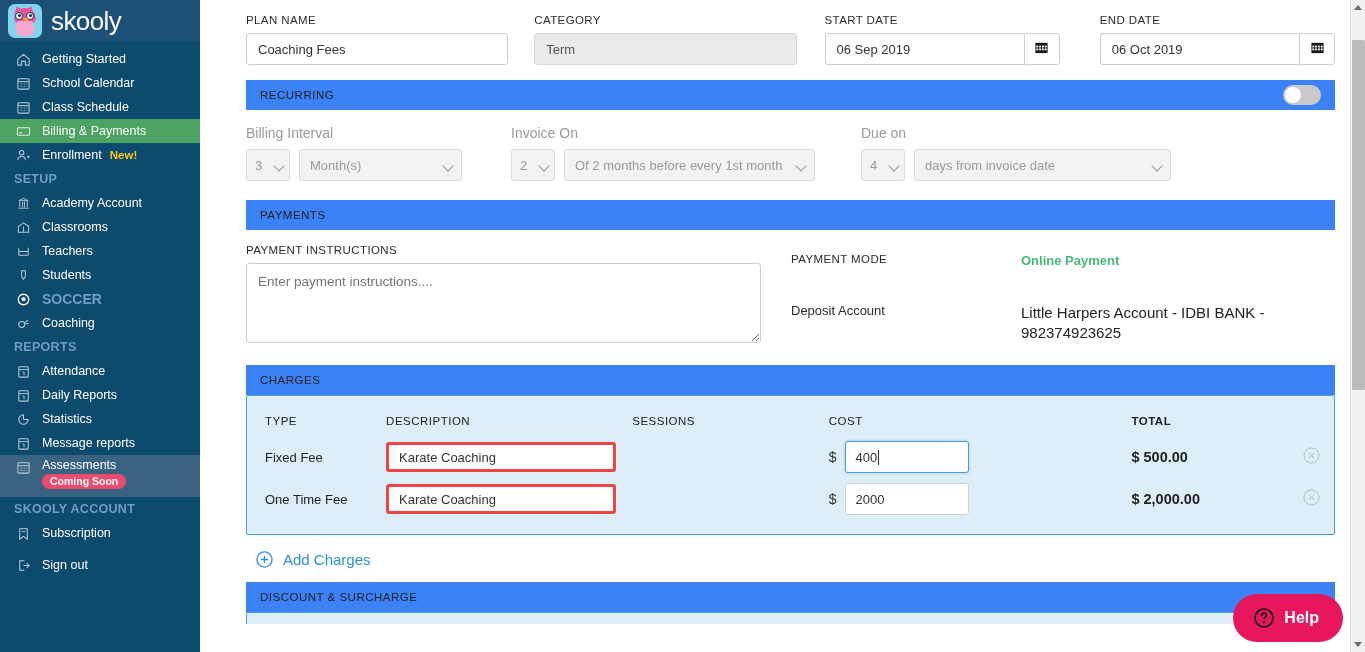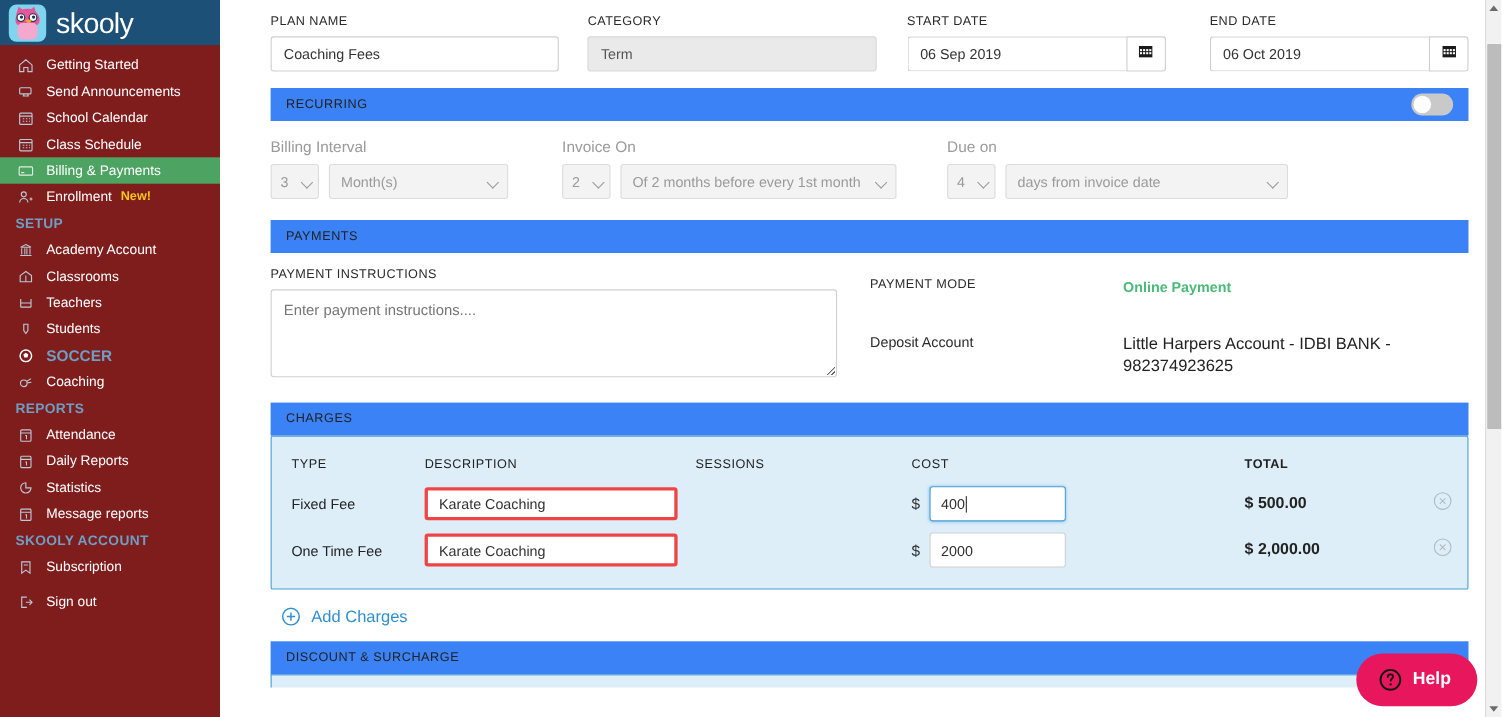--- a/index.html
+++ b/index.html
@@ -8,21 +8,21 @@
     width: 1365px; height: 652px;
     overflow: hidden;
     font-family: "Liberation Sans", sans-serif;
     background: #ffffff;
   }
   .app { display: flex; width: 1365px; height: 652px; position: relative; }
 
   
   .sidebar {
     width: 200px; height: 652px;
-    background: #7f1d1d;
+    background: #0c4a6e;
     flex: 0 0 200px;
     overflow: hidden;
     position: relative;
   }
   .logo-bar {
     height: 41px;
     background: #1d5076;
     display: flex; align-items: center;
     padding-left: 8px;
   }
@@ -389,29 +389,20 @@
 
       <div class="nav-item">
         <span class="nav-icon">
           <svg width="15" height="15" viewBox="0 0 16 16">
               <path d="M2 7.5L8 2.5l6 5V14H10v-4H6v4H2z" fill="none" stroke="currentColor" stroke-width="1.1"></path>
             </svg>
         </span>
         <span class="nav-label">Getting Started</span>
       </div>
 
-      <div class="nav-item">
-        <span class="nav-icon">
-          <svg width="15" height="15" viewBox="0 0 16 16">
-              <rect x="2" y="4" width="11" height="6" rx="1" fill="none" stroke="currentColor" stroke-width="1.1"></rect>
-              <path d="M6 10v2M10 10v2M5 12h6" stroke="currentColor" stroke-width="1.1" fill="none"></path>
-            </svg>
-        </span>
-        <span class="nav-label">Send Announcements</span>
-      </div>
 
       <div class="nav-item">
         <span class="nav-icon">
           <svg width="15" height="15" viewBox="0 0 16 16">
               <rect x="2" y="3" width="12" height="11" rx="1" fill="none" stroke="currentColor" stroke-width="1.1"></rect>
               <path d="M2 6h12" stroke="currentColor" stroke-width="1.1"></path>
               <path d="M5 8.5h1.5M8 8.5h1.5M11 8.5h1M5 11h1.5M8 11h1.5M11 11h1" stroke="currentColor" stroke-width="1"></path>
             </svg>
         </span>
         <span class="nav-label">School Calendar</span>
@@ -547,20 +538,31 @@
         <span class="nav-icon">
           <svg width="15" height="15" viewBox="0 0 16 16">
               <rect x="3" y="3" width="10" height="11" rx="1" fill="none" stroke="currentColor" stroke-width="1.1"></rect>
               <path d="M3 6h10" stroke="currentColor" stroke-width="1"></path>
               <path d="M7.4 8.5h1.2v3.5" stroke="currentColor" stroke-width="1" fill="none"></path>
             </svg>
         </span>
         <span class="nav-label">Message reports</span>
       </div>
 
+      <div class="nav-item active-blue tall">
+        <span class="nav-icon">
+          <svg width="15" height="15" viewBox="0 0 16 16">
+              <rect x="2" y="3" width="12" height="11" rx="1" fill="none" stroke="currentColor" stroke-width="1.1"></rect>
+              <path d="M2 6h12" stroke="currentColor" stroke-width="1"></path>
+              <path d="M5 8.5h1.5M8 8.5h1.5M11 8.5h1M5 11h1.5M8 11h1.5M11 11h1" stroke="currentColor" stroke-width="1"></path>
+            </svg>
+        </span>
+        <span class="nav-label">Assessments</span>
+        <span class="badge-soon">Coming Soon</span>
+      </div>
 
       <div class="nav-section">SKOOLY ACCOUNT</div>
 
       <div class="nav-item">
         <span class="nav-icon">
           <svg width="15" height="15" viewBox="0 0 16 16">
               <path d="M4 3h8v11l-4-3-4 3z" fill="none" stroke="currentColor" stroke-width="1.1"></path>
               <path d="M6 6h4" stroke="currentColor" stroke-width="1"></path>
             </svg>
         </span>

